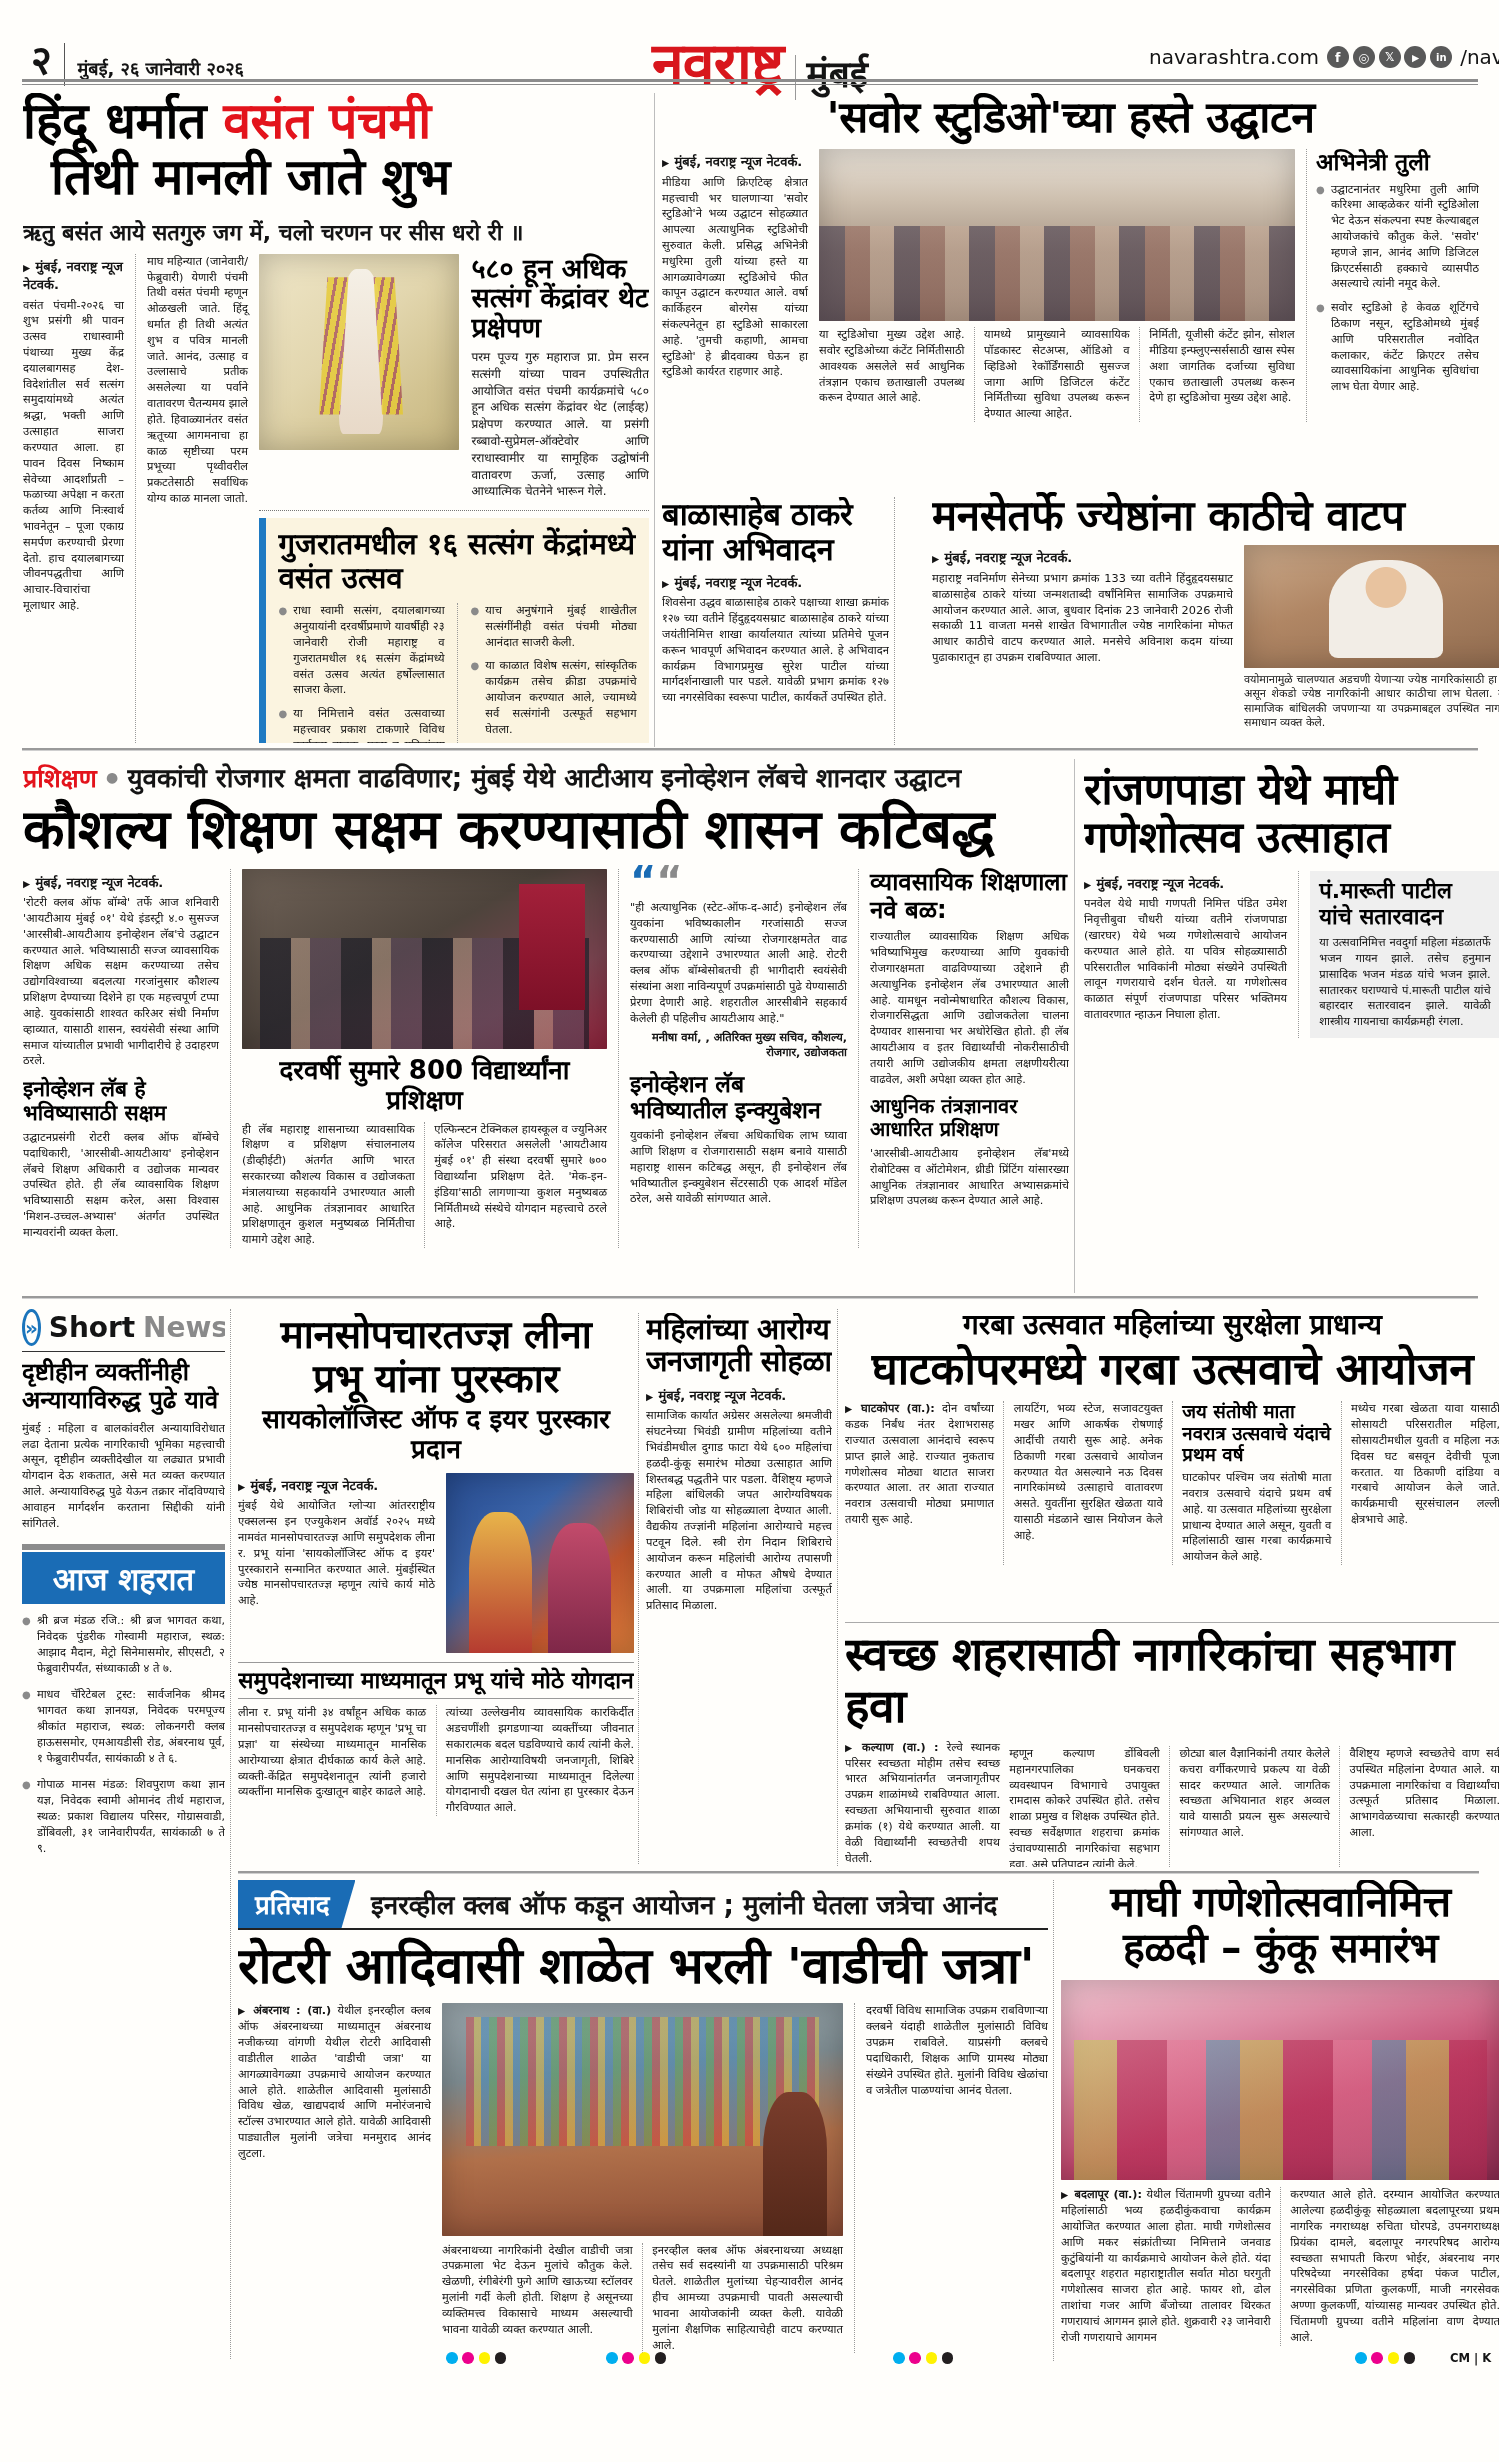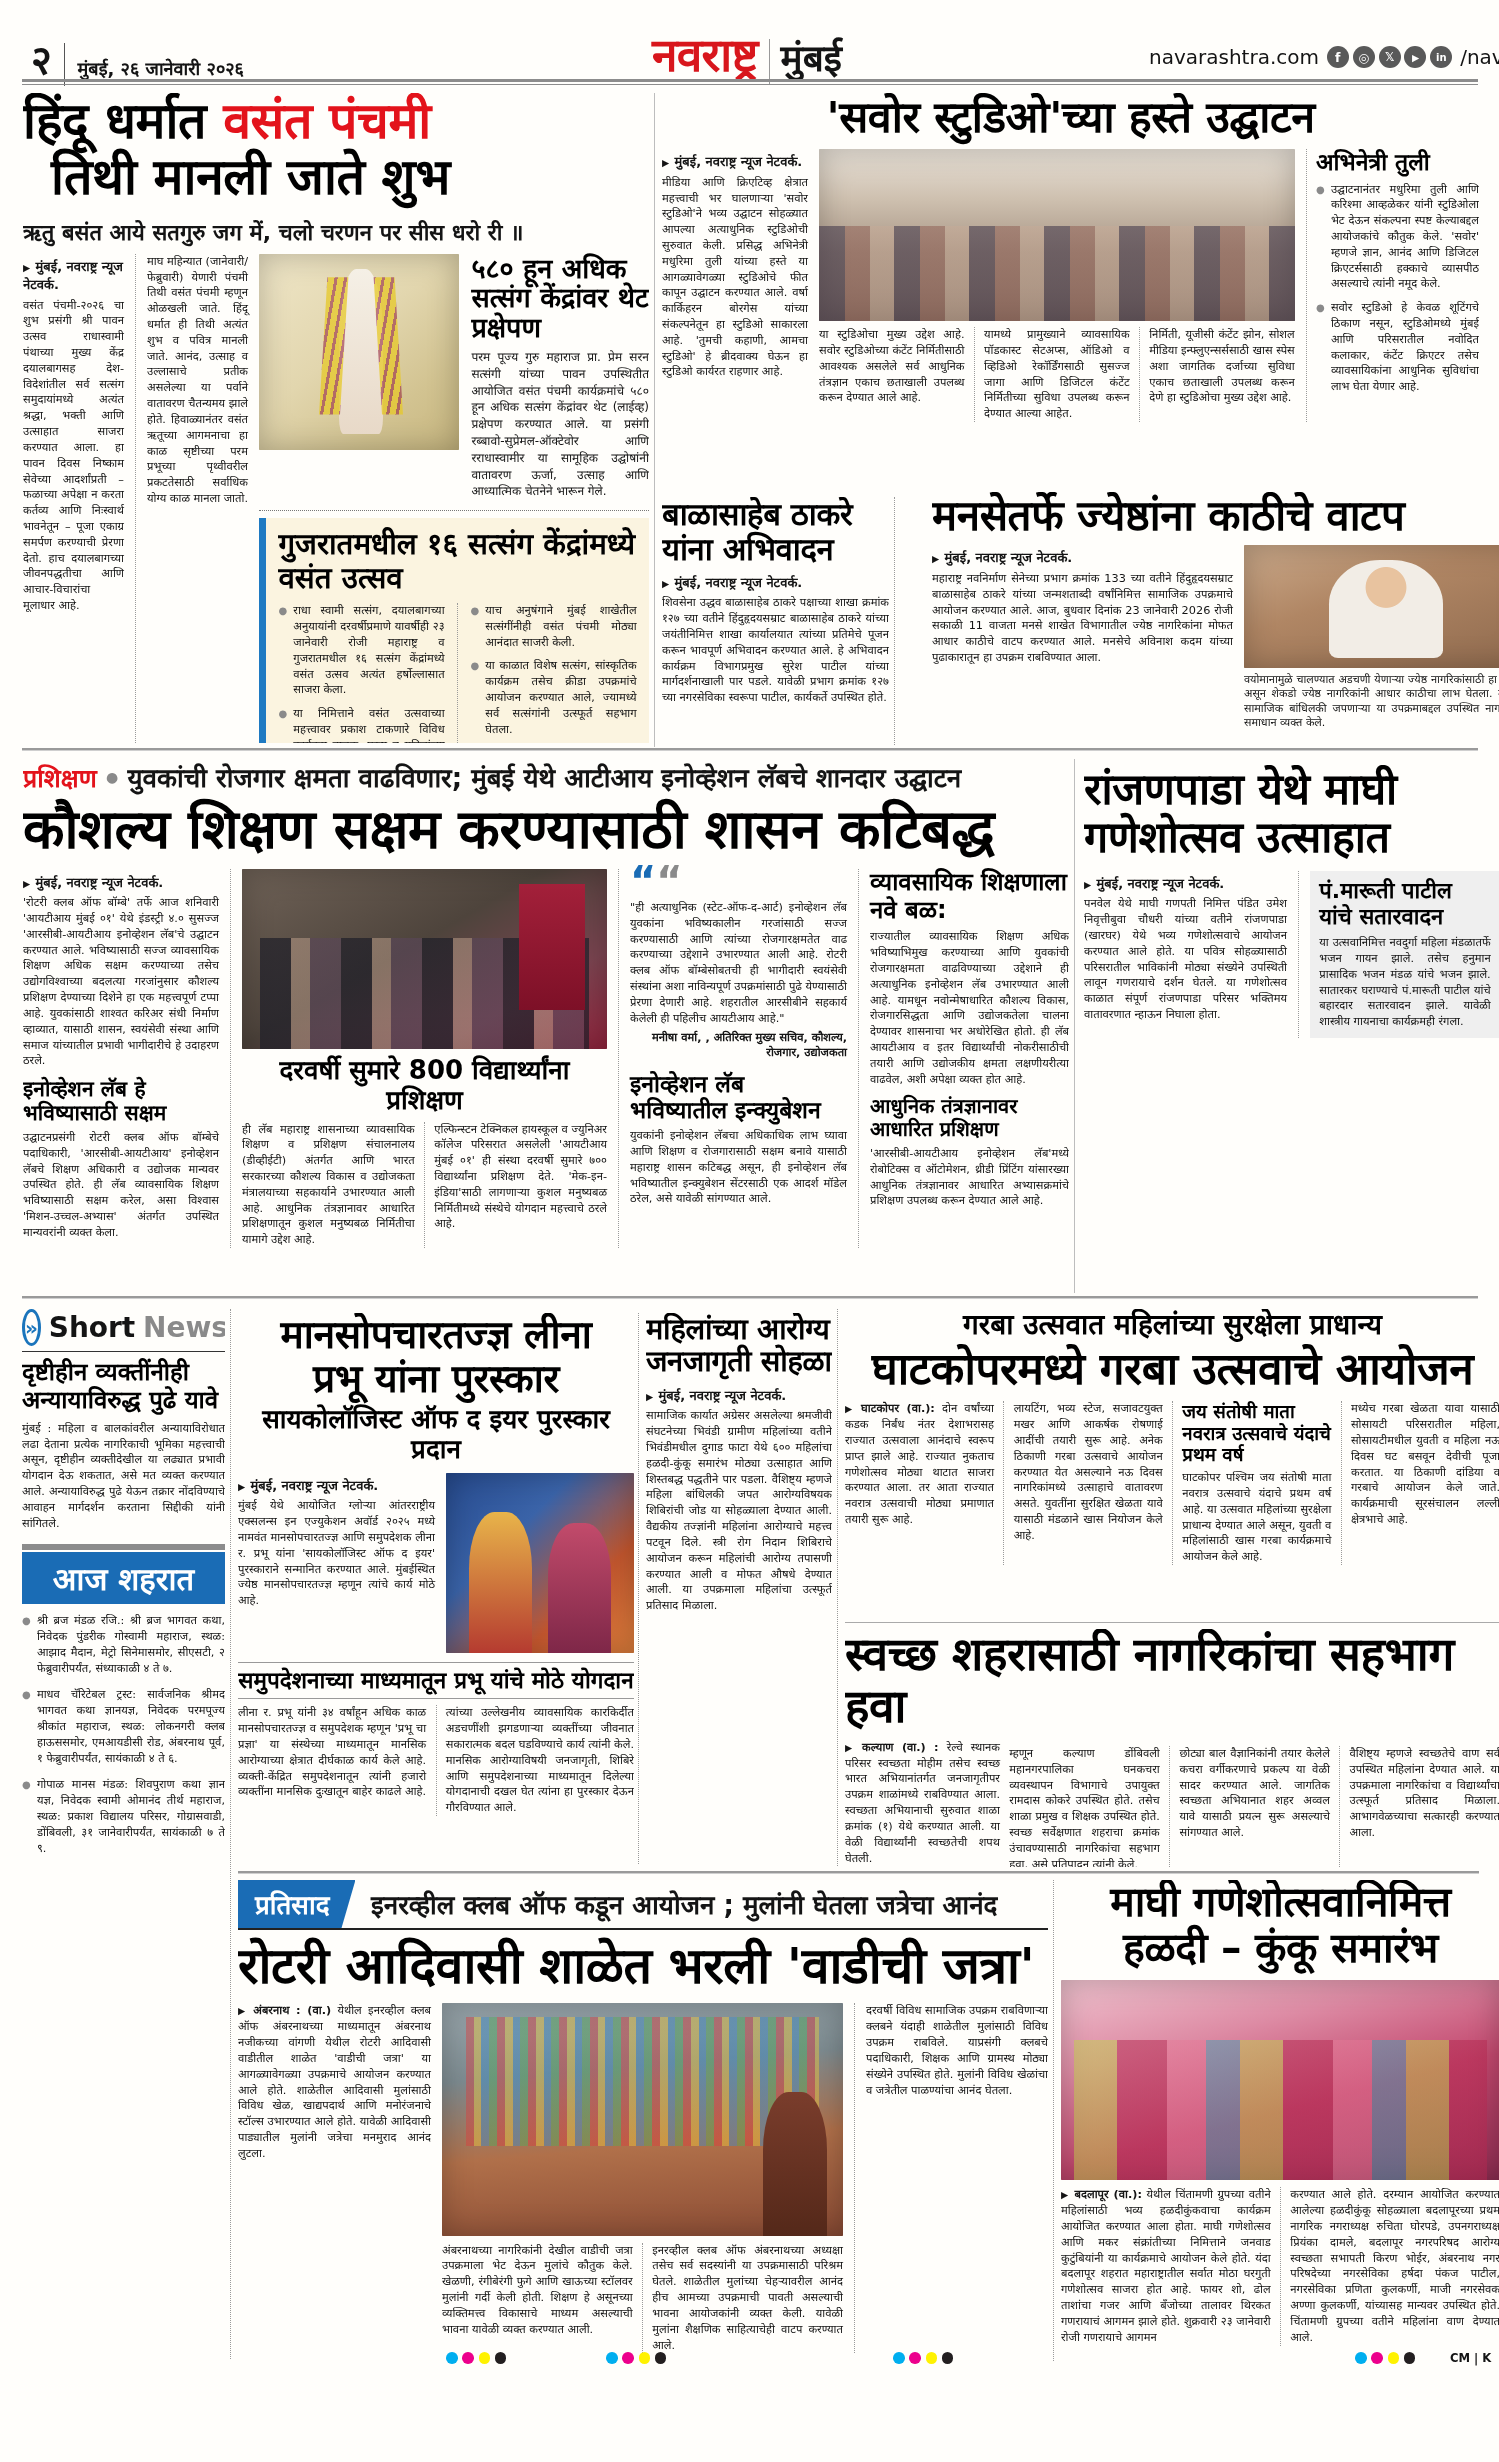--- a/index.html
+++ b/index.html
@@ -34,21 +34,21 @@
 <body>
 
 <div id="page">
 
   <div class="abs" style="left:31px;top:31px;display:flex;align-items:flex-end;gap:12.4px;">
     <span style="font-size:40px;font-weight:800;">२</span>
     <span style="width:0;border-left:0.8px solid #555;height:43px;display:inline-block;"></span>
     <span style="font-size:18px;font-weight:700;padding-bottom:6.2px;">मुंबई, २६ जानेवारी २०२६</span>
   </div>
   <div class="abs" style="left:652px;top:22px;display:flex;align-items:flex-end;gap:11px;">
-    <span style="font-size:46px;font-weight:800;color:#d8161c;letter-spacing:-0.8px;">नवराष्ट्र</span>
+    <span style="font-size:57px;font-weight:800;color:#d8161c;letter-spacing:-0.8px;">नवराष्ट्र</span>
     <span style="width:0;border-left:1.6px solid #999;height:45px;display:inline-block;"></span>
     <span style="font-size:37px;font-weight:800;padding-bottom:1.6px;">मुंबई</span>
   </div>
   <div class="abs" style="left:1149px;top:45px;display:flex;align-items:center;gap:7.8px;">
     <span style="font-size:20px;">navarashtra.com</span>
     <span style="display:flex;gap:3.9px;">
       <span style="width:22px;height:22px;border-radius:50%;background:#595959;color:#fff;font-size:12.4px;font-weight:700;display:flex;align-items:center;justify-content:center;">f</span>
       <span style="width:22px;height:22px;border-radius:50%;background:#595959;color:#fff;font-size:12.4px;font-weight:700;display:flex;align-items:center;justify-content:center;">◎</span>
       <span style="width:22px;height:22px;border-radius:50%;background:#595959;color:#fff;font-size:11.6px;font-weight:700;display:flex;align-items:center;justify-content:center;">𝕏</span>
       <span style="width:22px;height:22px;border-radius:50%;background:#595959;color:#fff;font-size:9.3px;display:flex;align-items:center;justify-content:center;">▶</span>

